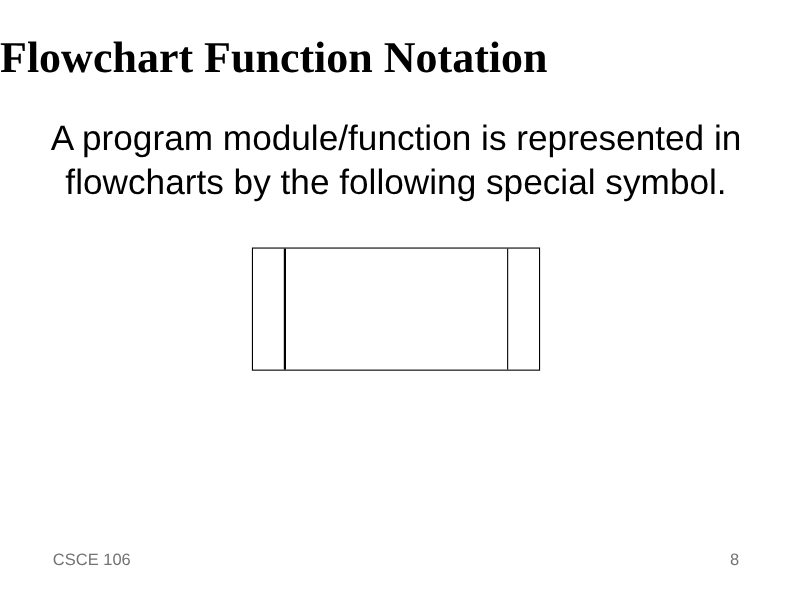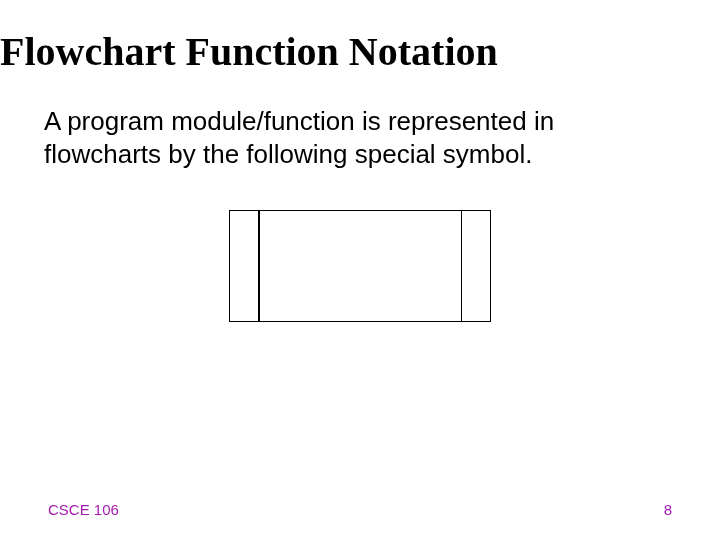--- a/index.html
+++ b/index.html
@@ -14,24 +14,25 @@
   }
   .title {
     font-family: "Times New Roman", Times, serif;
     font-weight: bold;
     font-size: 40px;
     text-align: left;
     margin-top: 28px;
     color: #000;
   }
   .body-text {
-    font-size: 26px;
+    font-size: 32px;
     color: #000;
     margin: 30px 44px 0 44px;
     line-height: 1.25;
+    text-align: center;
   }
   .symbol-wrap {
     width: 100%;
     display: flex;
     justify-content: center;
     margin-top: 40px;
   }
   .predef-symbol {
     width: 262px;
     height: 112px;
@@ -53,21 +54,21 @@
   .predef-symbol::after  { right: 28px; }
   .footer {
     position: absolute;
     bottom: 22px;
     left: 0;
     right: 0;
     display: flex;
     justify-content: space-between;
     padding: 0 48px;
     font-size: 15px;
-    color: #a21caf;
+    color: #737373;
   }
 </style>
 </head>
 <body>
 
 <div class="title">Flowchart Function Notation</div>
 
 <div class="body-text">A program module/function is represented in flowcharts by the following special symbol.</div>
 
 <div class="symbol-wrap">

